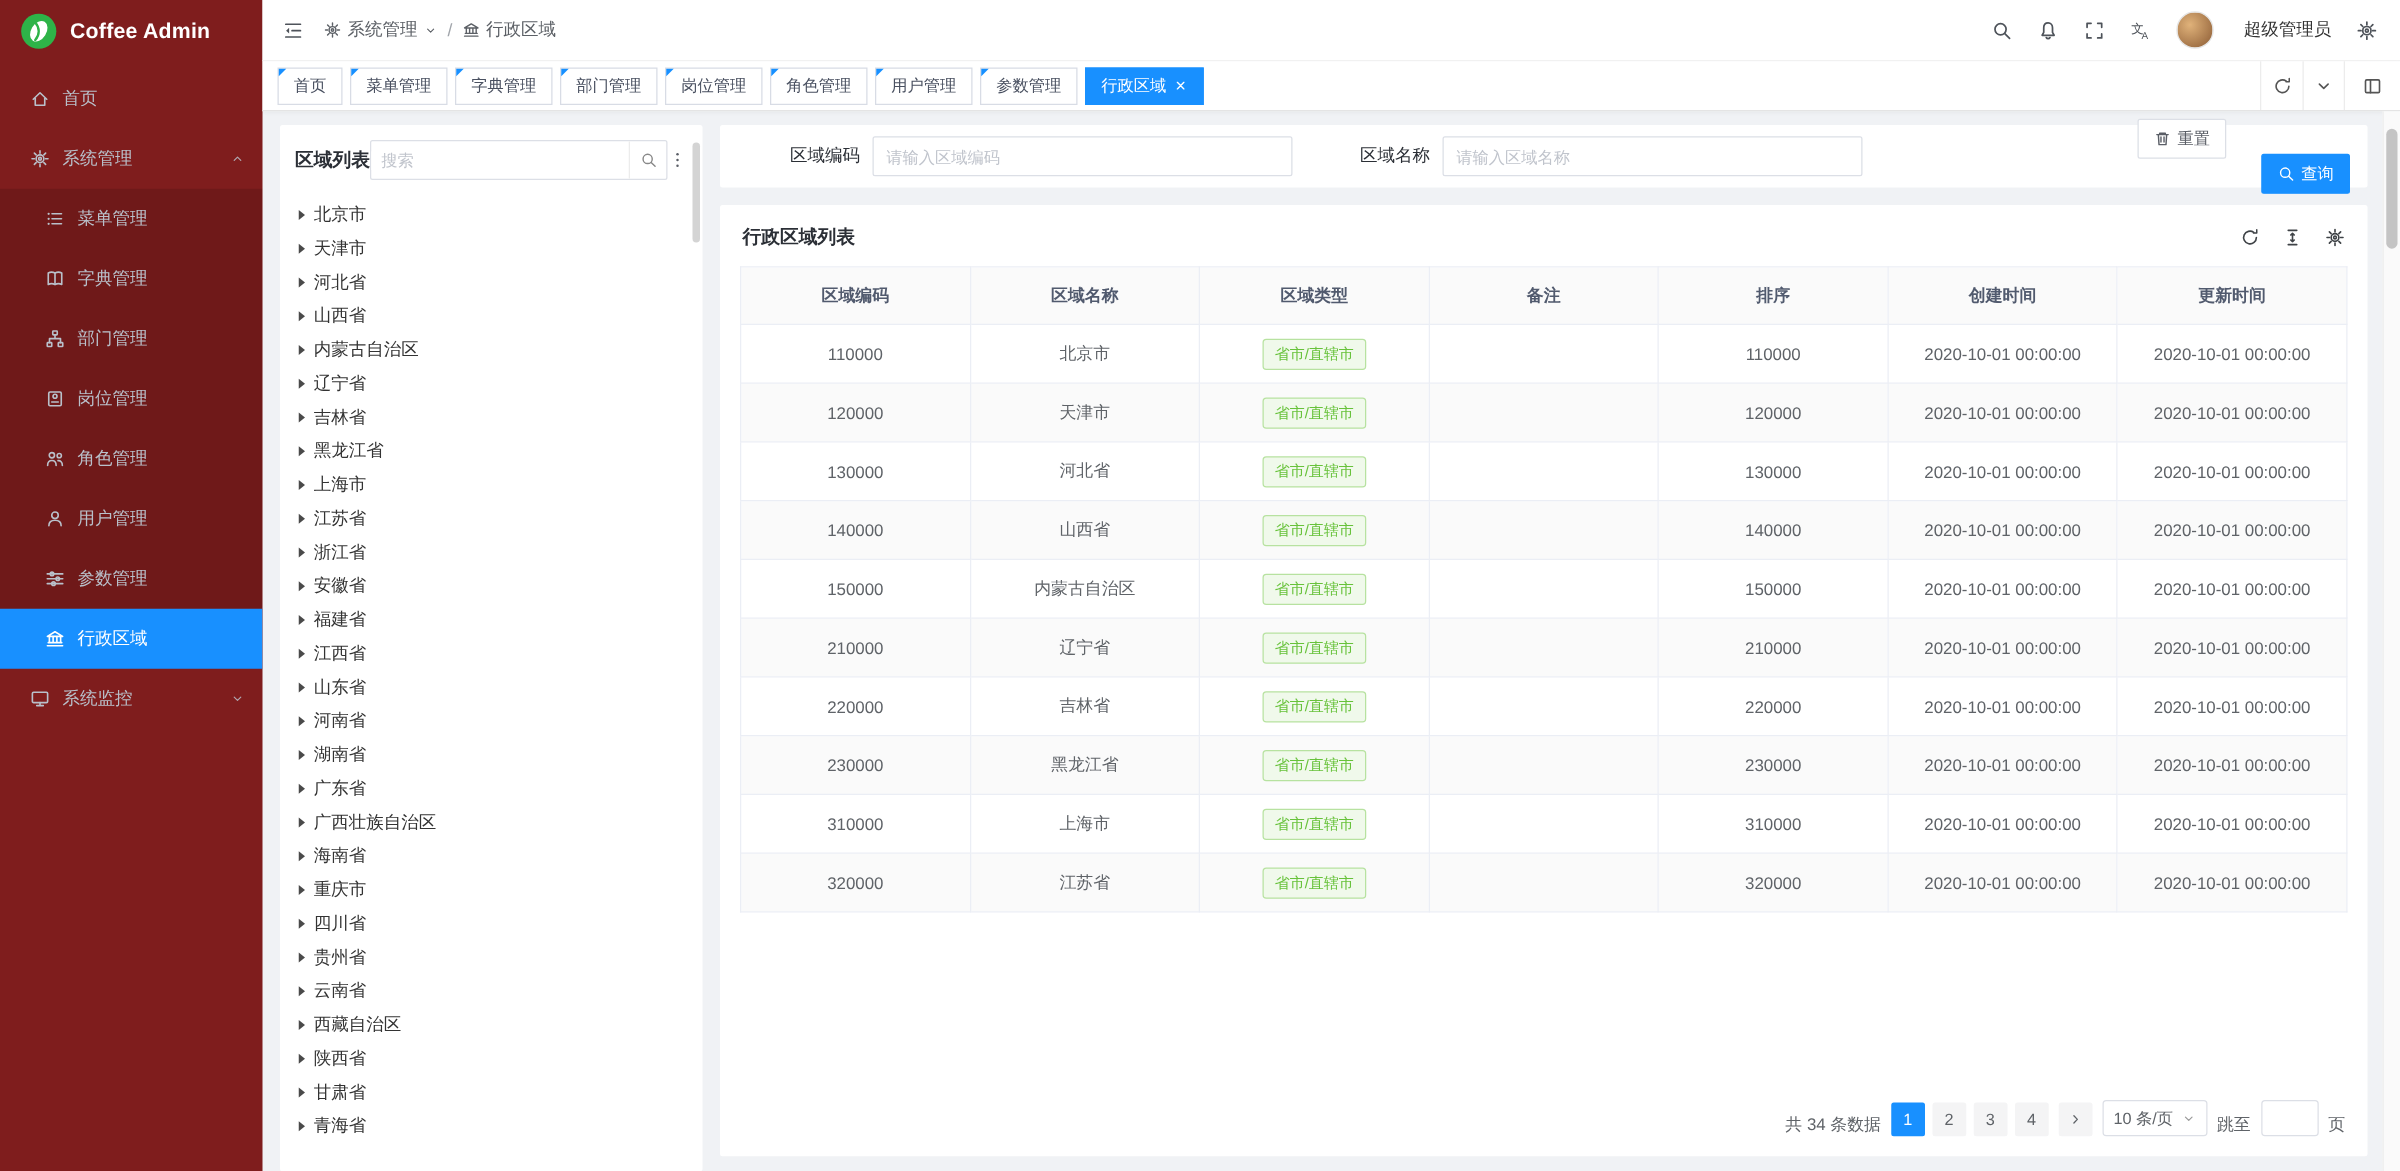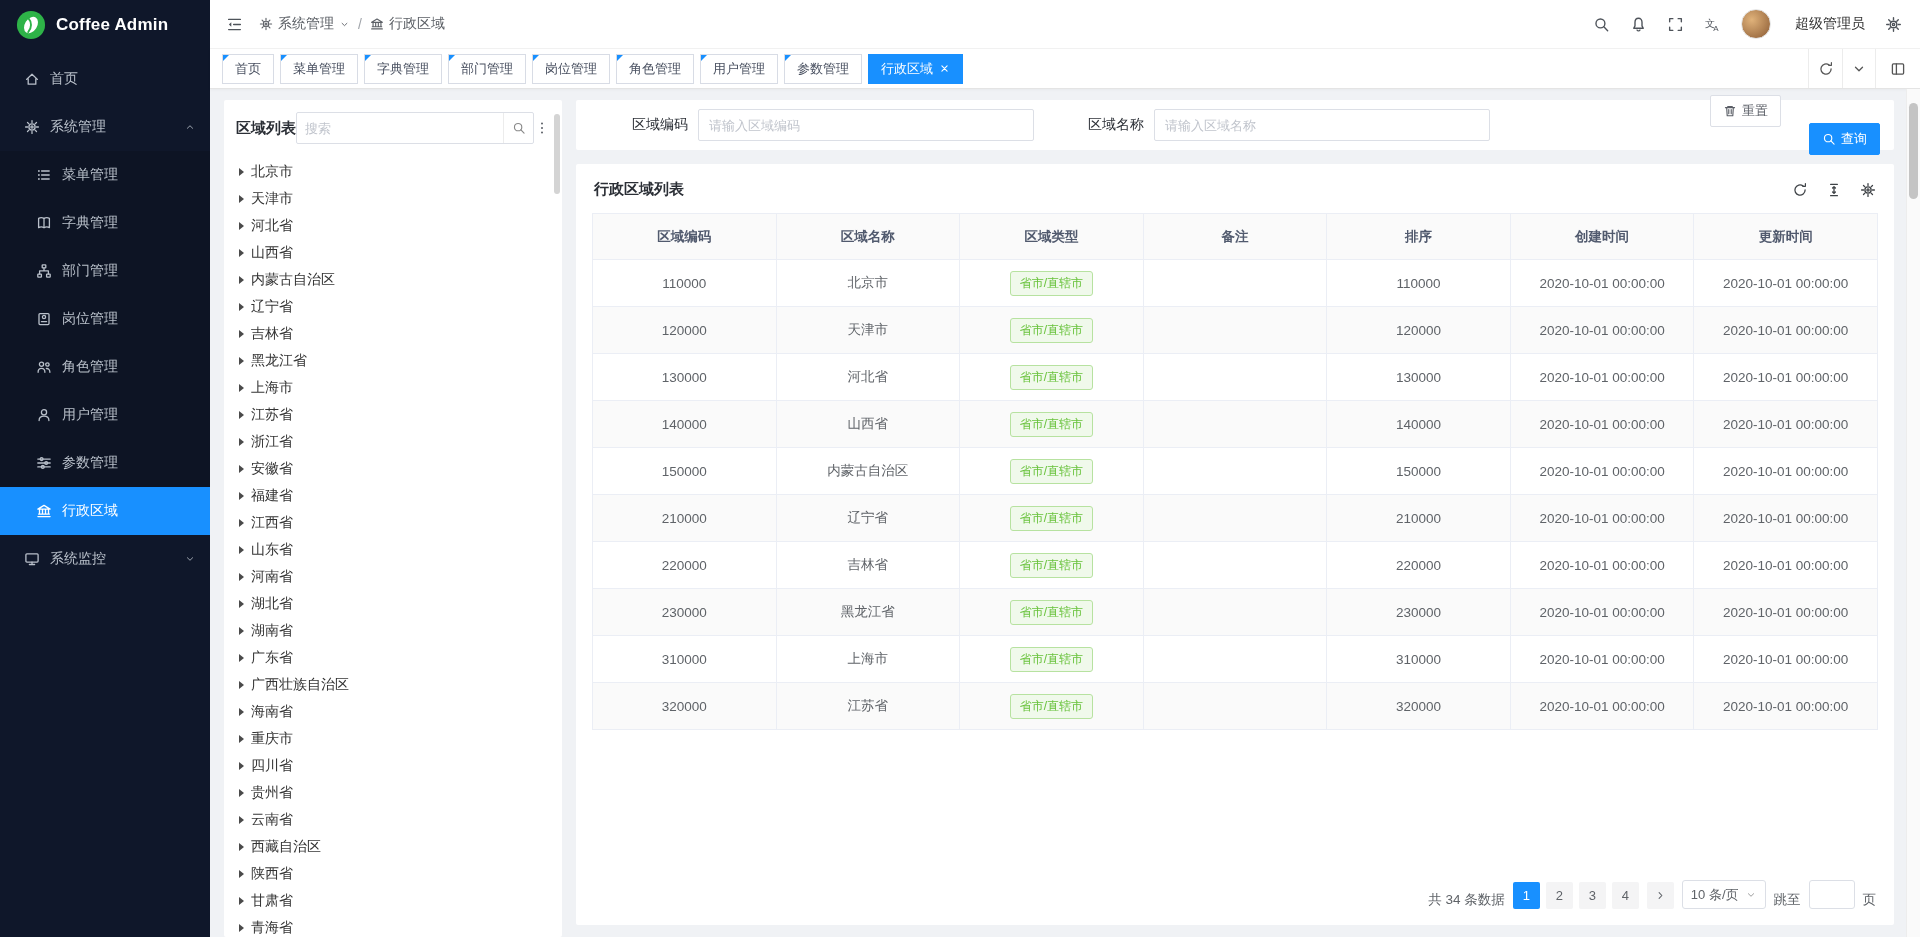--- a/index.html
+++ b/index.html
@@ -1,21 +1,21 @@
 <!DOCTYPE html>
 <html><head>
 <meta charset="utf-8">
 <style>
   * { margin:0; padding:0; box-sizing:border-box; }
   html,body { width:1920px; height:937px; overflow:hidden; }
   body { font-family:"Liberation Sans","DejaVu Sans",sans-serif; background:#f0f2f5; display:flex; }
   svg { display:block; }
 
   
-  .sidebar { width:210px; flex:0 0 210px; background:#0f172a; display:flex; flex-direction:column; color:#b9c0ca; }
+  .sidebar { width:210px; flex:0 0 210px; background:#7f1d1d; display:flex; flex-direction:column; color:#b9c0ca; }
   .logo { height:49px; display:flex; align-items:center; gap:10px; padding-left:16px; flex-shrink:0; }
   .logo-text { color:#fff; font-size:17px; font-weight:bold; letter-spacing:.2px; }
   .menu { flex:1; padding-top:6px; font-size:14px; overflow:hidden; }
   .menu-item { height:48px; display:flex; align-items:center; gap:10px; padding:0 14px 0 24px; cursor:pointer; }
   .menu-item.sub { padding-left:36px; background:rgba(0,0,0,.12); }
   .menu-item.active { background:#1890ff; color:#fff; }
   .mi-icon { display:flex; width:16px; flex-shrink:0; }
   .mi-arrow { margin-left:auto; display:flex; opacity:.85; }
   .mi-arrow svg { width:12px; height:12px; }
 
@@ -450,24 +450,20 @@
           <div class="tree-item">
             <span class="caret"></span>
             <span class="tree-label">山东省</span>
           </div>
           <div class="tree-item">
             <span class="caret"></span>
             <span class="tree-label">河南省</span>
           </div>
           <div class="tree-item">
             <span class="caret"></span>
-            <span class="tree-label">湖北省</span>
-          </div>
-          <div class="tree-item">
-            <span class="caret"></span>
             <span class="tree-label">湖南省</span>
           </div>
           <div class="tree-item">
             <span class="caret"></span>
             <span class="tree-label">广东省</span>
           </div>
           <div class="tree-item">
             <span class="caret"></span>
             <span class="tree-label">广西壮族自治区</span>
           </div>

